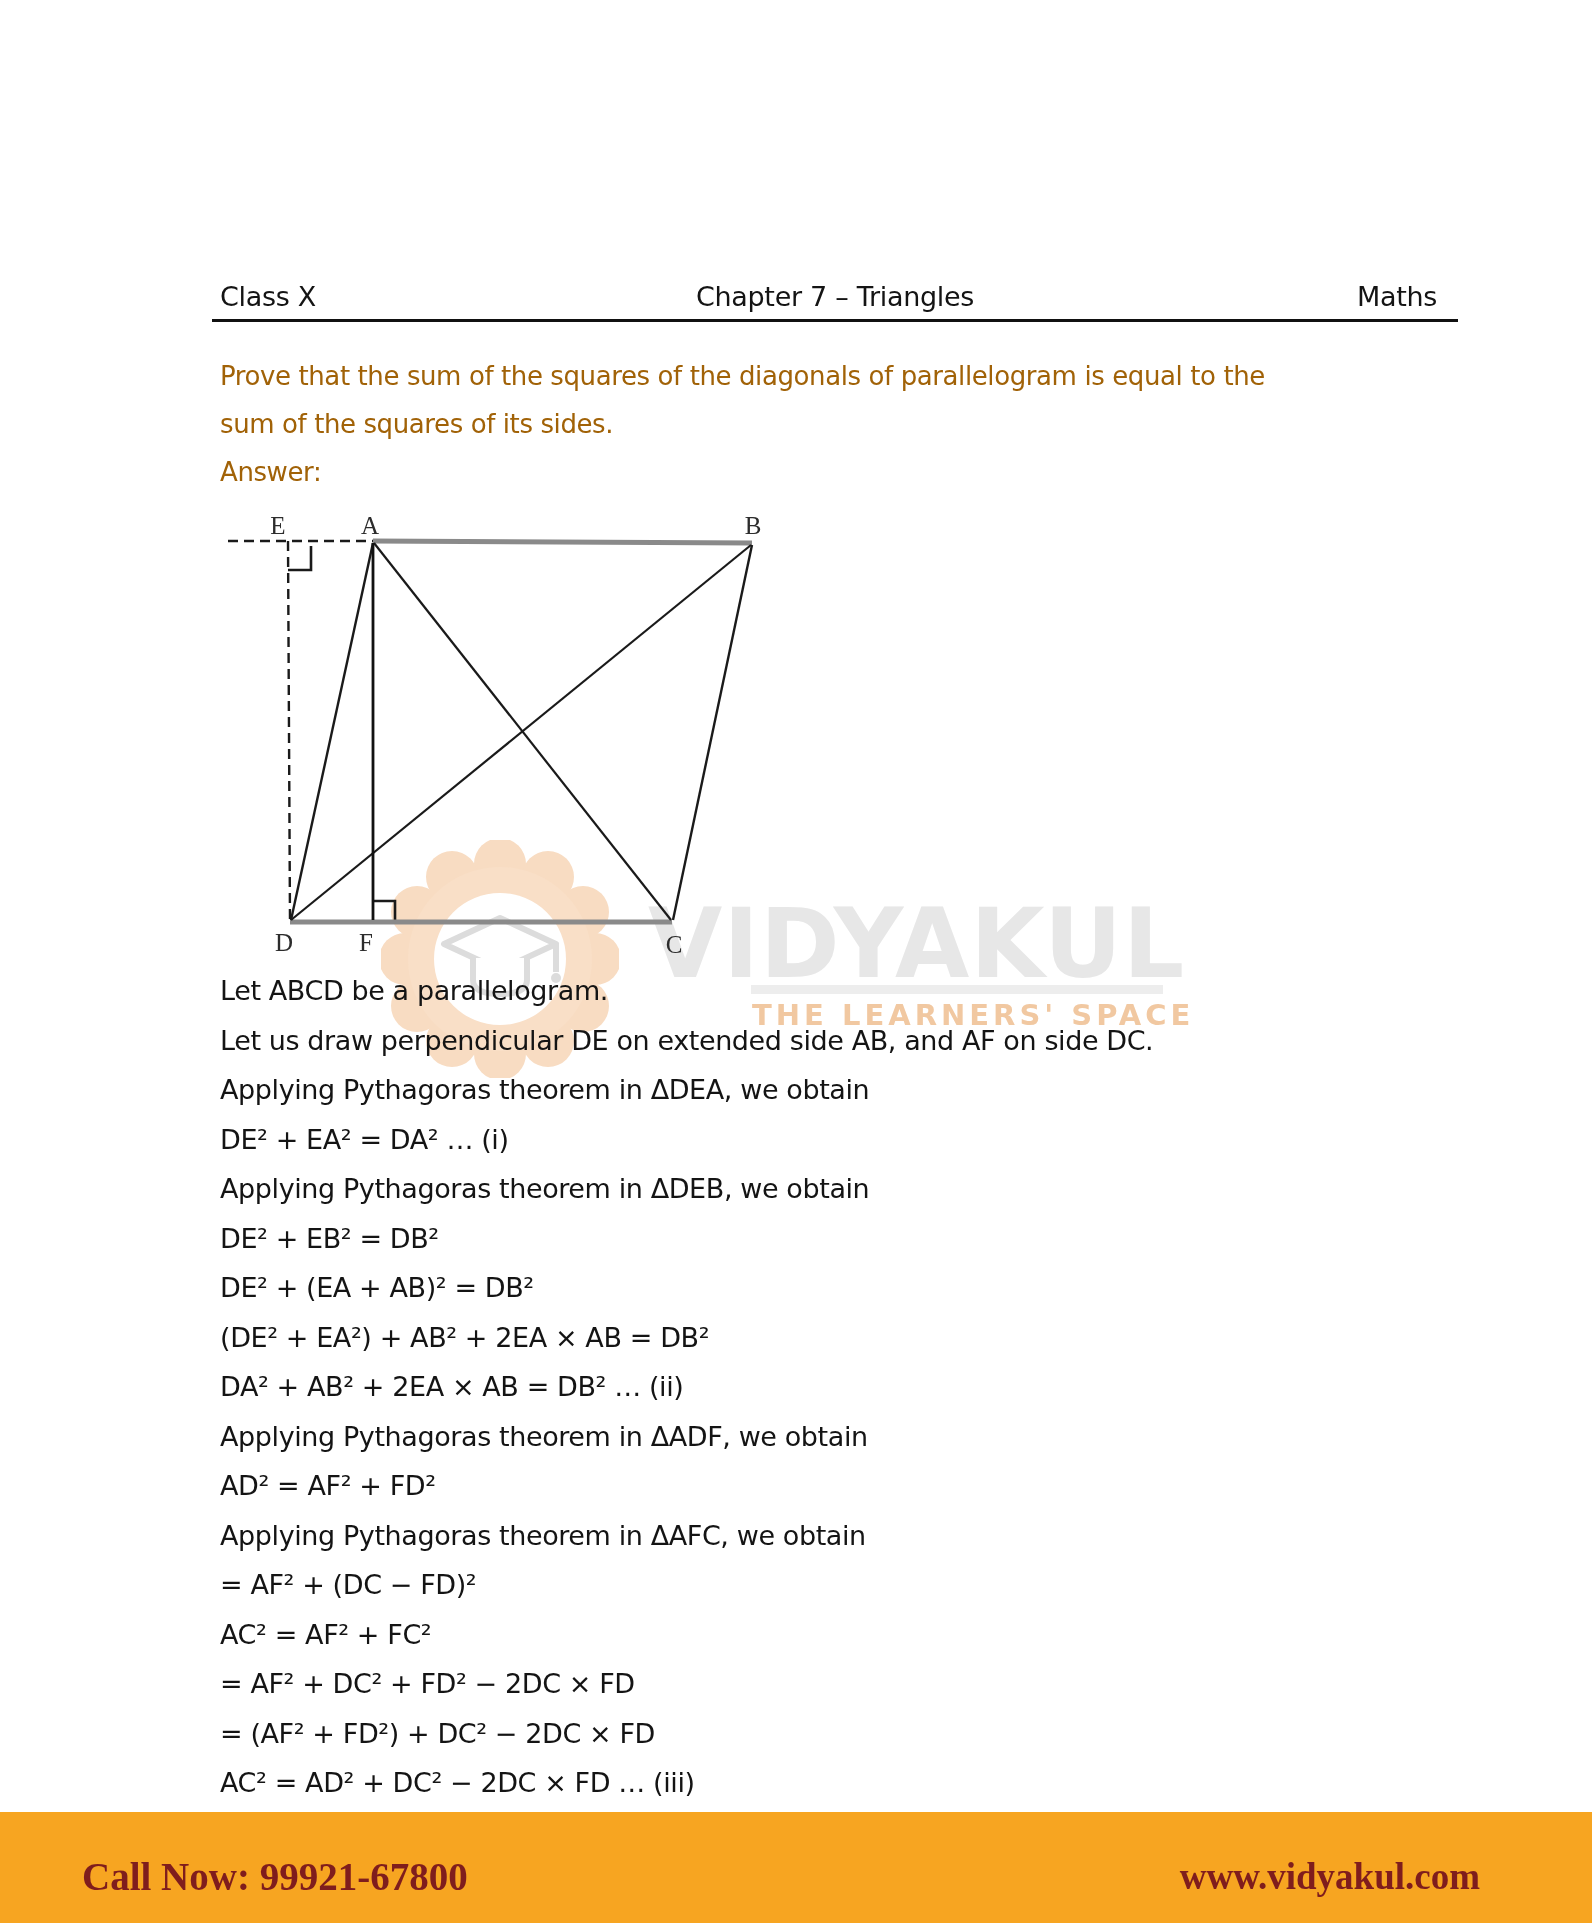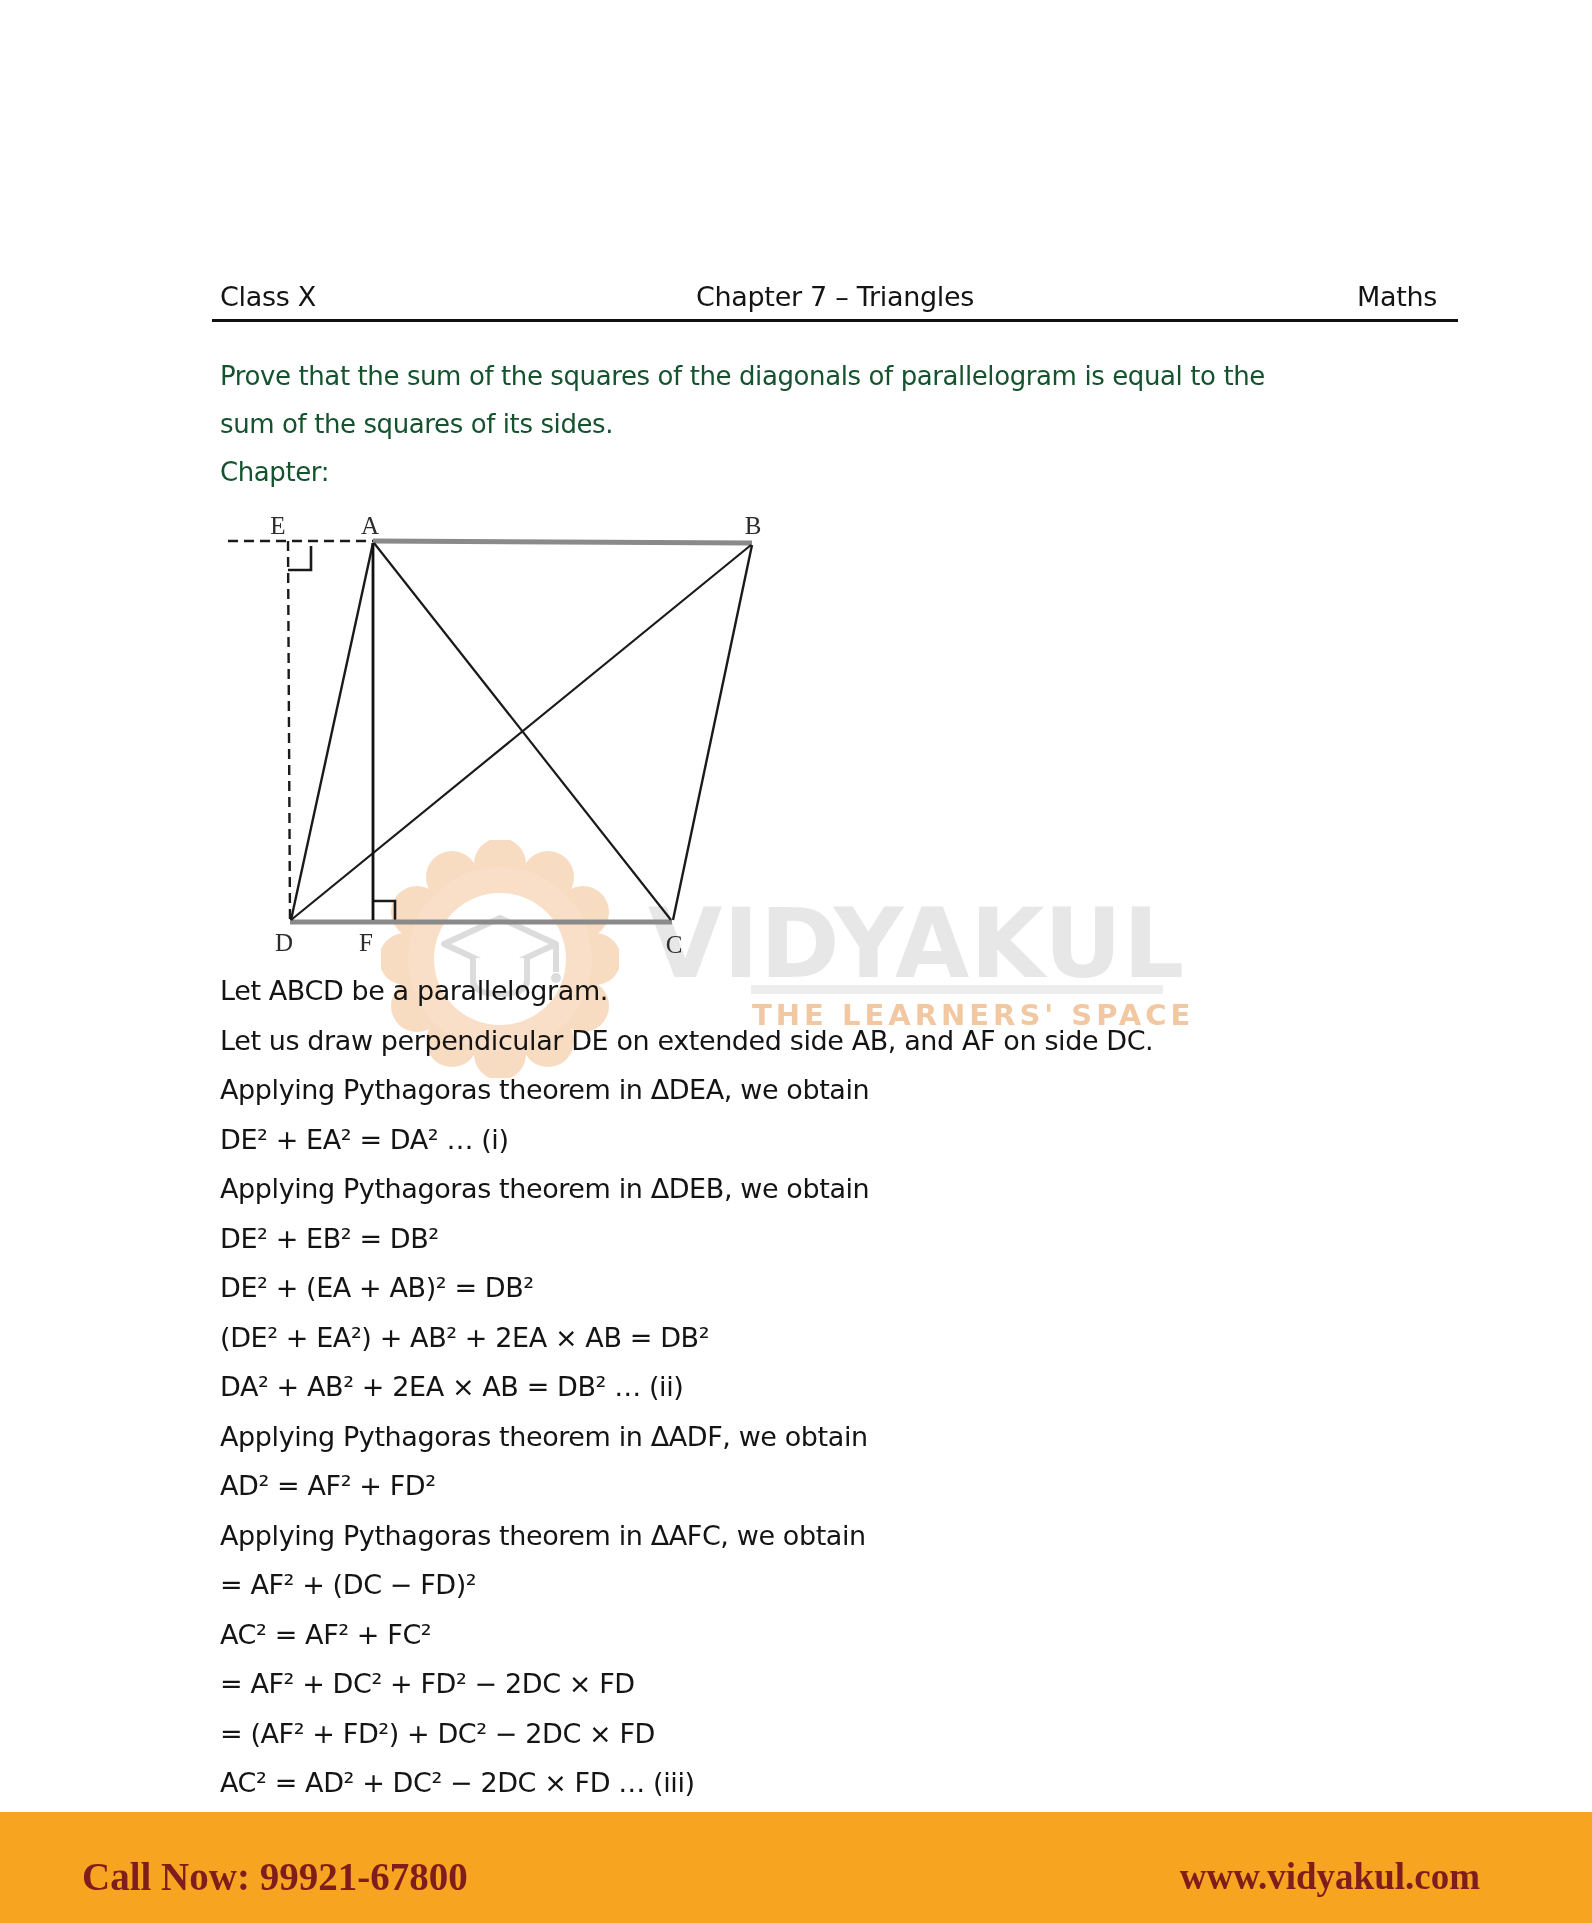--- a/index.html
+++ b/index.html
@@ -18,21 +18,21 @@
   }
   .hdr-left{left:220px;}
   .hdr-center{left:212px;width:1246px;text-align:center;}
   .hdr-right{right:155px;margin-left:28px;}
   .hdr-rule{
     position:absolute;left:212px;top:319px;width:1246px;height:3px;background:#111;
   }
   
   .question{
     position:absolute;left:220px;top:352px;width:1240px;
-    font-size:26px;letter-spacing:-0.4px;line-height:48px;color:#14532d;
+    font-size:26px;letter-spacing:-0.4px;line-height:48px;color:#a16207;
   }
   
   .watermark{position:absolute;left:0;top:0;width:100%;height:100%;z-index:0;}
   .wm-brand{
     position:absolute;left:648px;top:872px;
     font-size:96px;font-weight:bold;letter-spacing:1px;color:#e7e7e7;
     font-family:"DejaVu Sans",sans-serif;
   }
   .wm-underline{
     position:absolute;left:751px;top:985px;width:412px;height:9px;background:#ededed;
@@ -102,21 +102,21 @@
   </div>
 
   <div class="hdr-left">Class X</div>
   <div class="hdr-center">Chapter 7 – Triangles</div>
   <div class="hdr-right">Maths</div>
   <div class="hdr-rule"></div>
 
   <div class="question">
     <div>Prove that the sum of the squares of the diagonals of parallelogram is equal to the</div>
     <div>sum of the squares of its sides.</div>
-    <div>Chapter:</div>
+    <div>Answer:</div>
   </div>
 
   <svg class="figure" width="1592" height="1923" viewBox="0 0 1592 1923">
 
     <line x1="228" y1="541" x2="373" y2="541" stroke="#1a1a1a" stroke-width="2.4" stroke-dasharray="10,6"></line>
     <line x1="288" y1="541" x2="290" y2="922" stroke="#1a1a1a" stroke-width="2.4" stroke-dasharray="10,6"></line>
 
     <path d="M311 546 L311 570 L288 570" fill="none" stroke="#1a1a1a" stroke-width="2.6"></path>
 
     <path d="M373 901 L395 901 L395 922" fill="none" stroke="#1a1a1a" stroke-width="2.6"></path>

